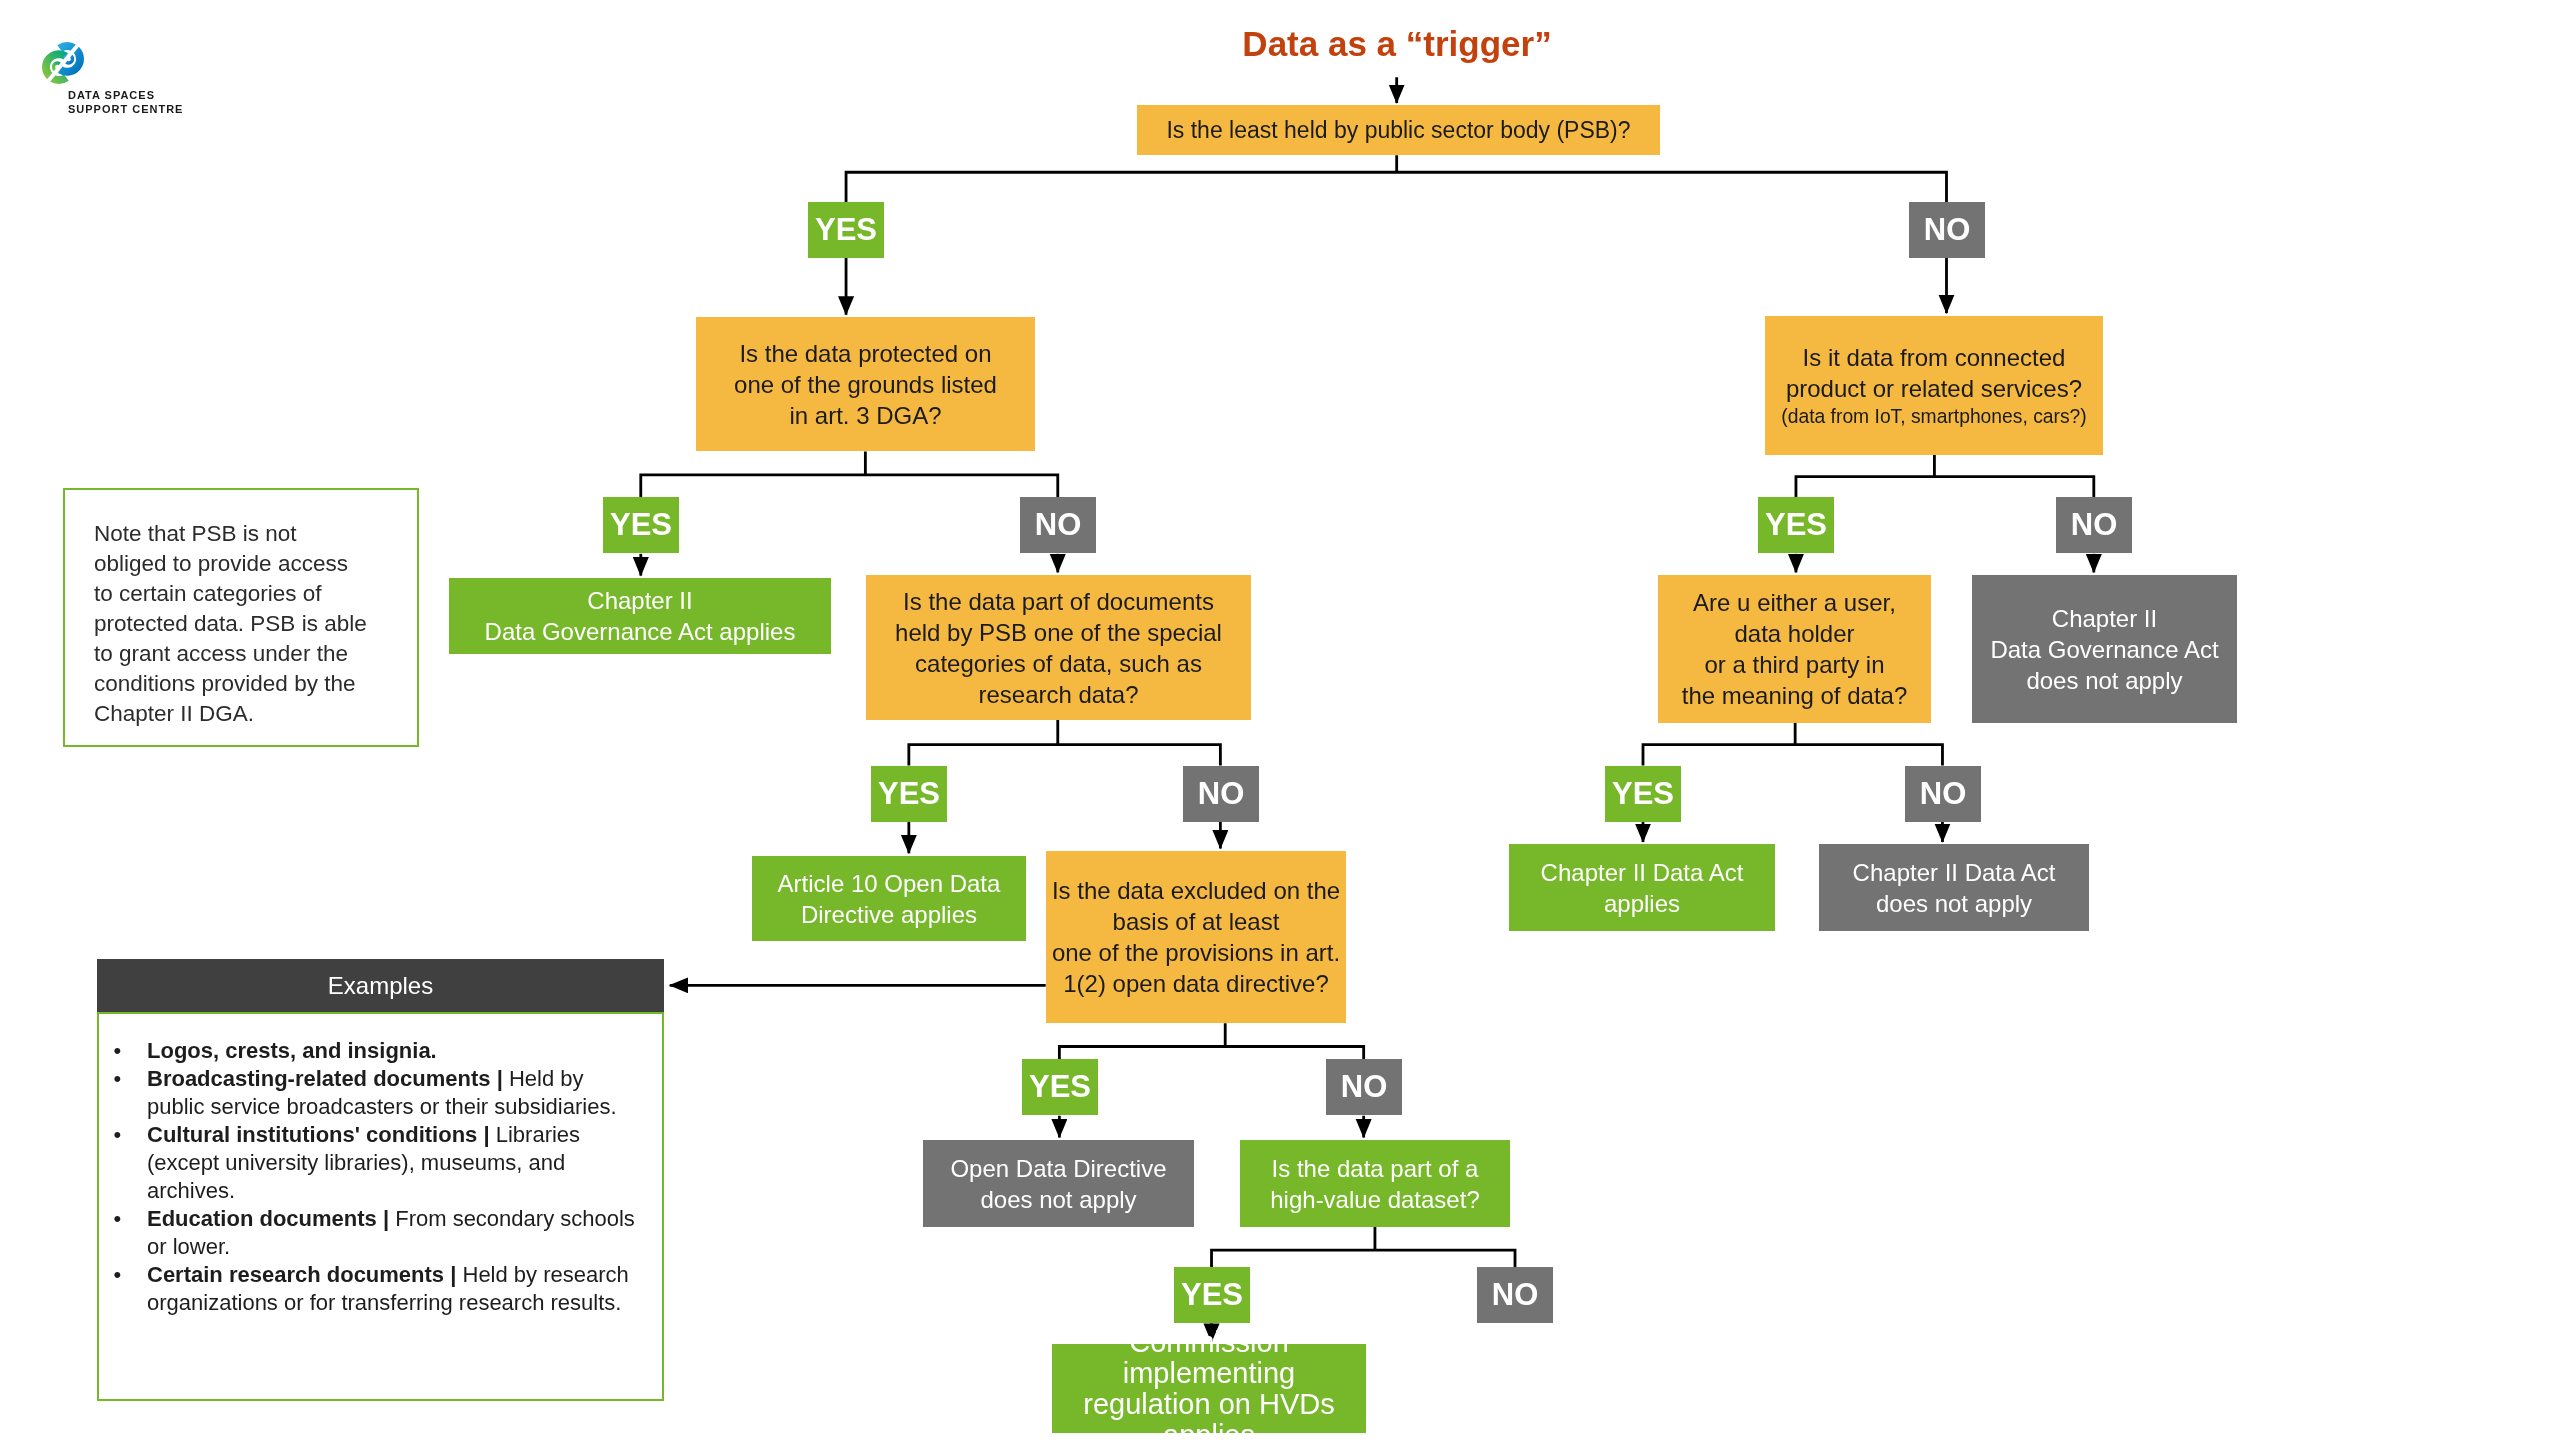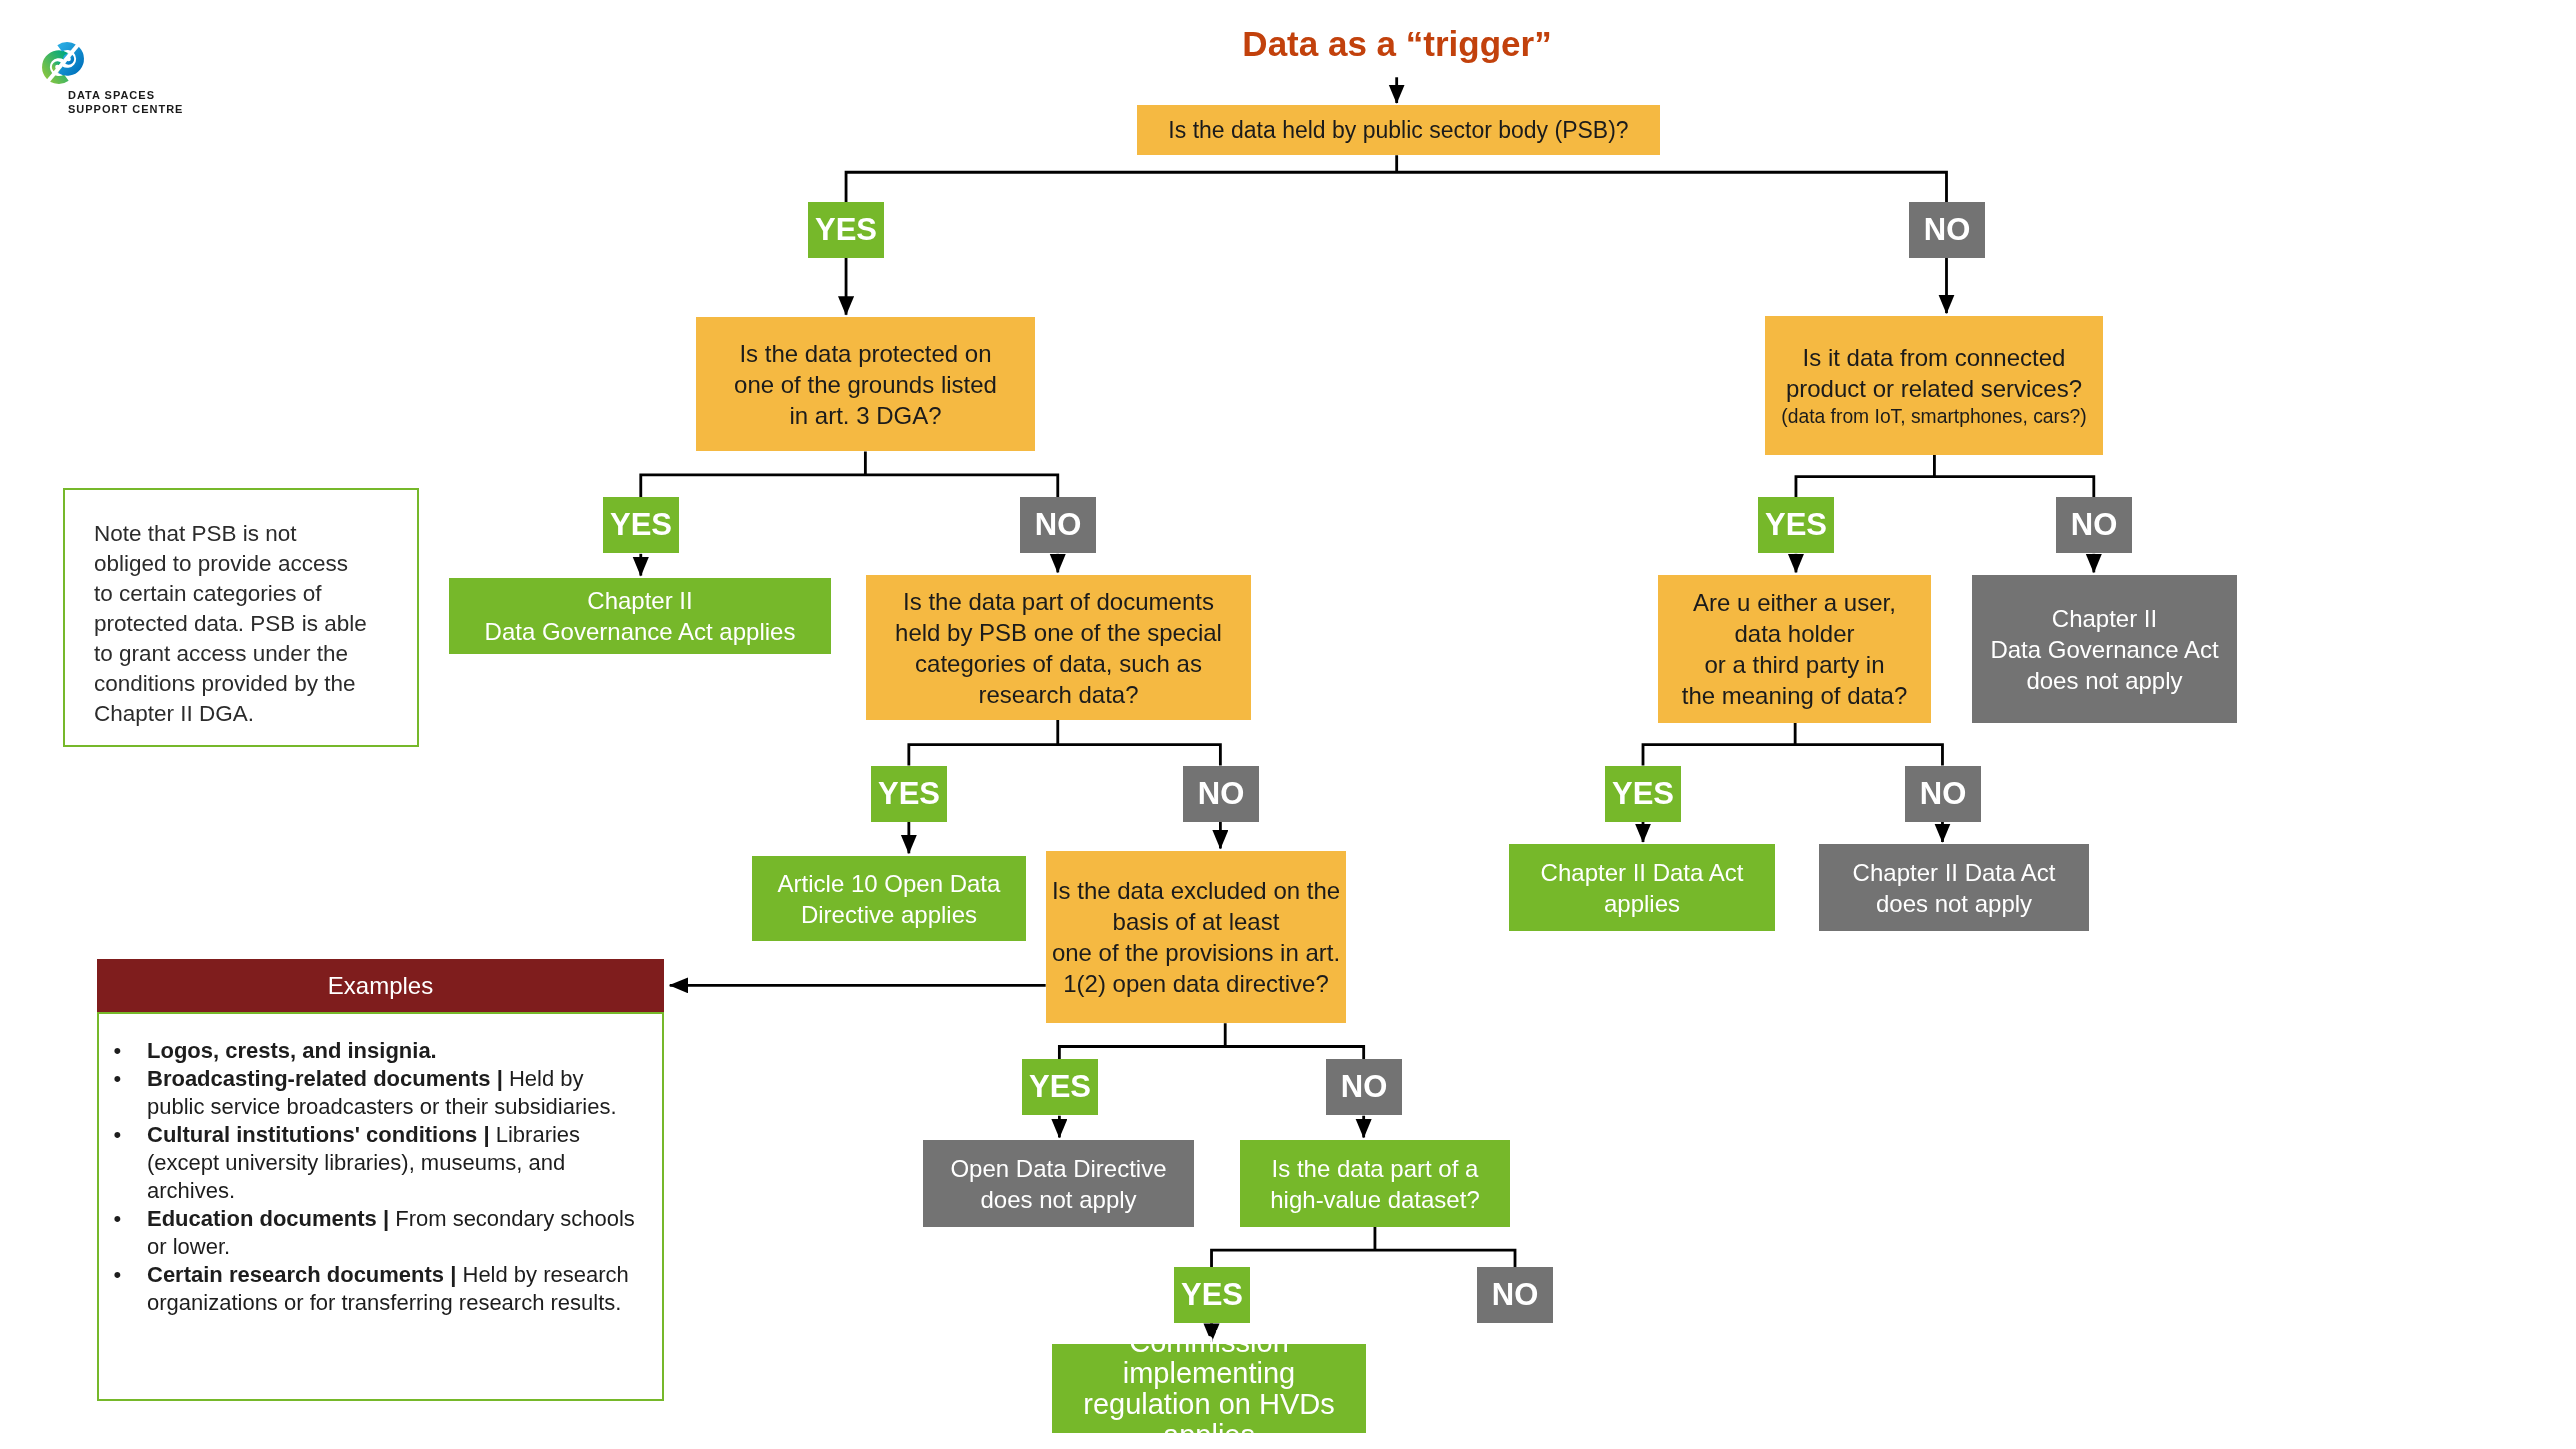--- a/index.html
+++ b/index.html
@@ -14,21 +14,21 @@
   .orange{background:#F5B942;color:#1b1b1b;}
   .green{background:#76B82A;color:#ffffff;}
   .blue{background:#737373;color:#ffffff;}
   .badge{position:absolute;width:76px;height:56px;display:flex;align-items:center;
          justify-content:center;font-weight:700;font-size:31px;color:#fff;}
   .sub{font-size:19.3px;line-height:24px;margin-top:1.6px;}
   .note{position:absolute;left:63px;top:488px;width:356px;height:259px;background:#fff;
         border:2.4px solid #76B82A;box-sizing:border-box;color:#2b2b2b;font-size:22.5px;
         line-height:30px;text-align:left;white-space:pre-line;padding:29px 0 0 29px;}
   .ex-header{position:absolute;left:97px;top:959px;width:567px;height:53px;
-        background:#7f1d1d;color:#fff;display:flex;align-items:center;justify-content:center;
+        background:#404040;color:#fff;display:flex;align-items:center;justify-content:center;
         font-size:24px;box-sizing:border-box;}
   .ex-body{position:absolute;left:97px;top:1012px;width:567px;height:389px;background:#fff;
         border:2.4px solid #76B82A;box-sizing:border-box;color:#1d1d1d;font-size:22px;line-height:28px;}
   .ex-body ul{list-style:none;margin:22.5px 19.3px 0 0;padding:0 0 0 0;}
   .ex-body li{position:relative;padding-left:48px;}
   .ex-body li::before{content:"\2022";position:absolute;left:14.5px;top:0;color:#1d1d1d;}
   .ex-body .lead{font-weight:700;}
   .logo-text{position:absolute;left:68px;top:89px;font-size:11px;font-weight:700;
         letter-spacing:1px;line-height:13.7px;color:#1a1a1a;}
   .logo-mark{position:absolute;left:35px;top:35px;width:56px;height:56px;}
@@ -91,21 +91,21 @@
       <line x1="22" y1="84" x2="78" y2="16" stroke="#ffffff" stroke-width="7"></line>
     </g>
   </svg>
   <div class="logo-text">
     <div>DATA SPACES</div>
     <div>SUPPORT CENTRE</div>
   </div>
 
   <div class="title">Data as a “trigger”</div>
 
-  <div class="box orange" style="left:1137px;top:105px;width:523px;height:50px;font-size:23px;">Is the data held by public sector body (PSB)?</div>
+  <div class="box orange" style="left:1137px;top:105px;width:523px;height:50px;font-size:23px;">Is the least held by public sector body (PSB)?</div>
 
   <div class="box orange" style="left:696px;top:317px;width:339px;height:134px;">Is the data protected on
 one of the grounds listed
 in art. 3 DGA?</div>
 
   <div class="box orange" style="left:1765px;top:316px;width:338px;height:139px;">
     <span>Is it data from connected
 product or related services?</span>
     <span class="sub">(data from IoT, smartphones, cars?)</span>
   </div>

